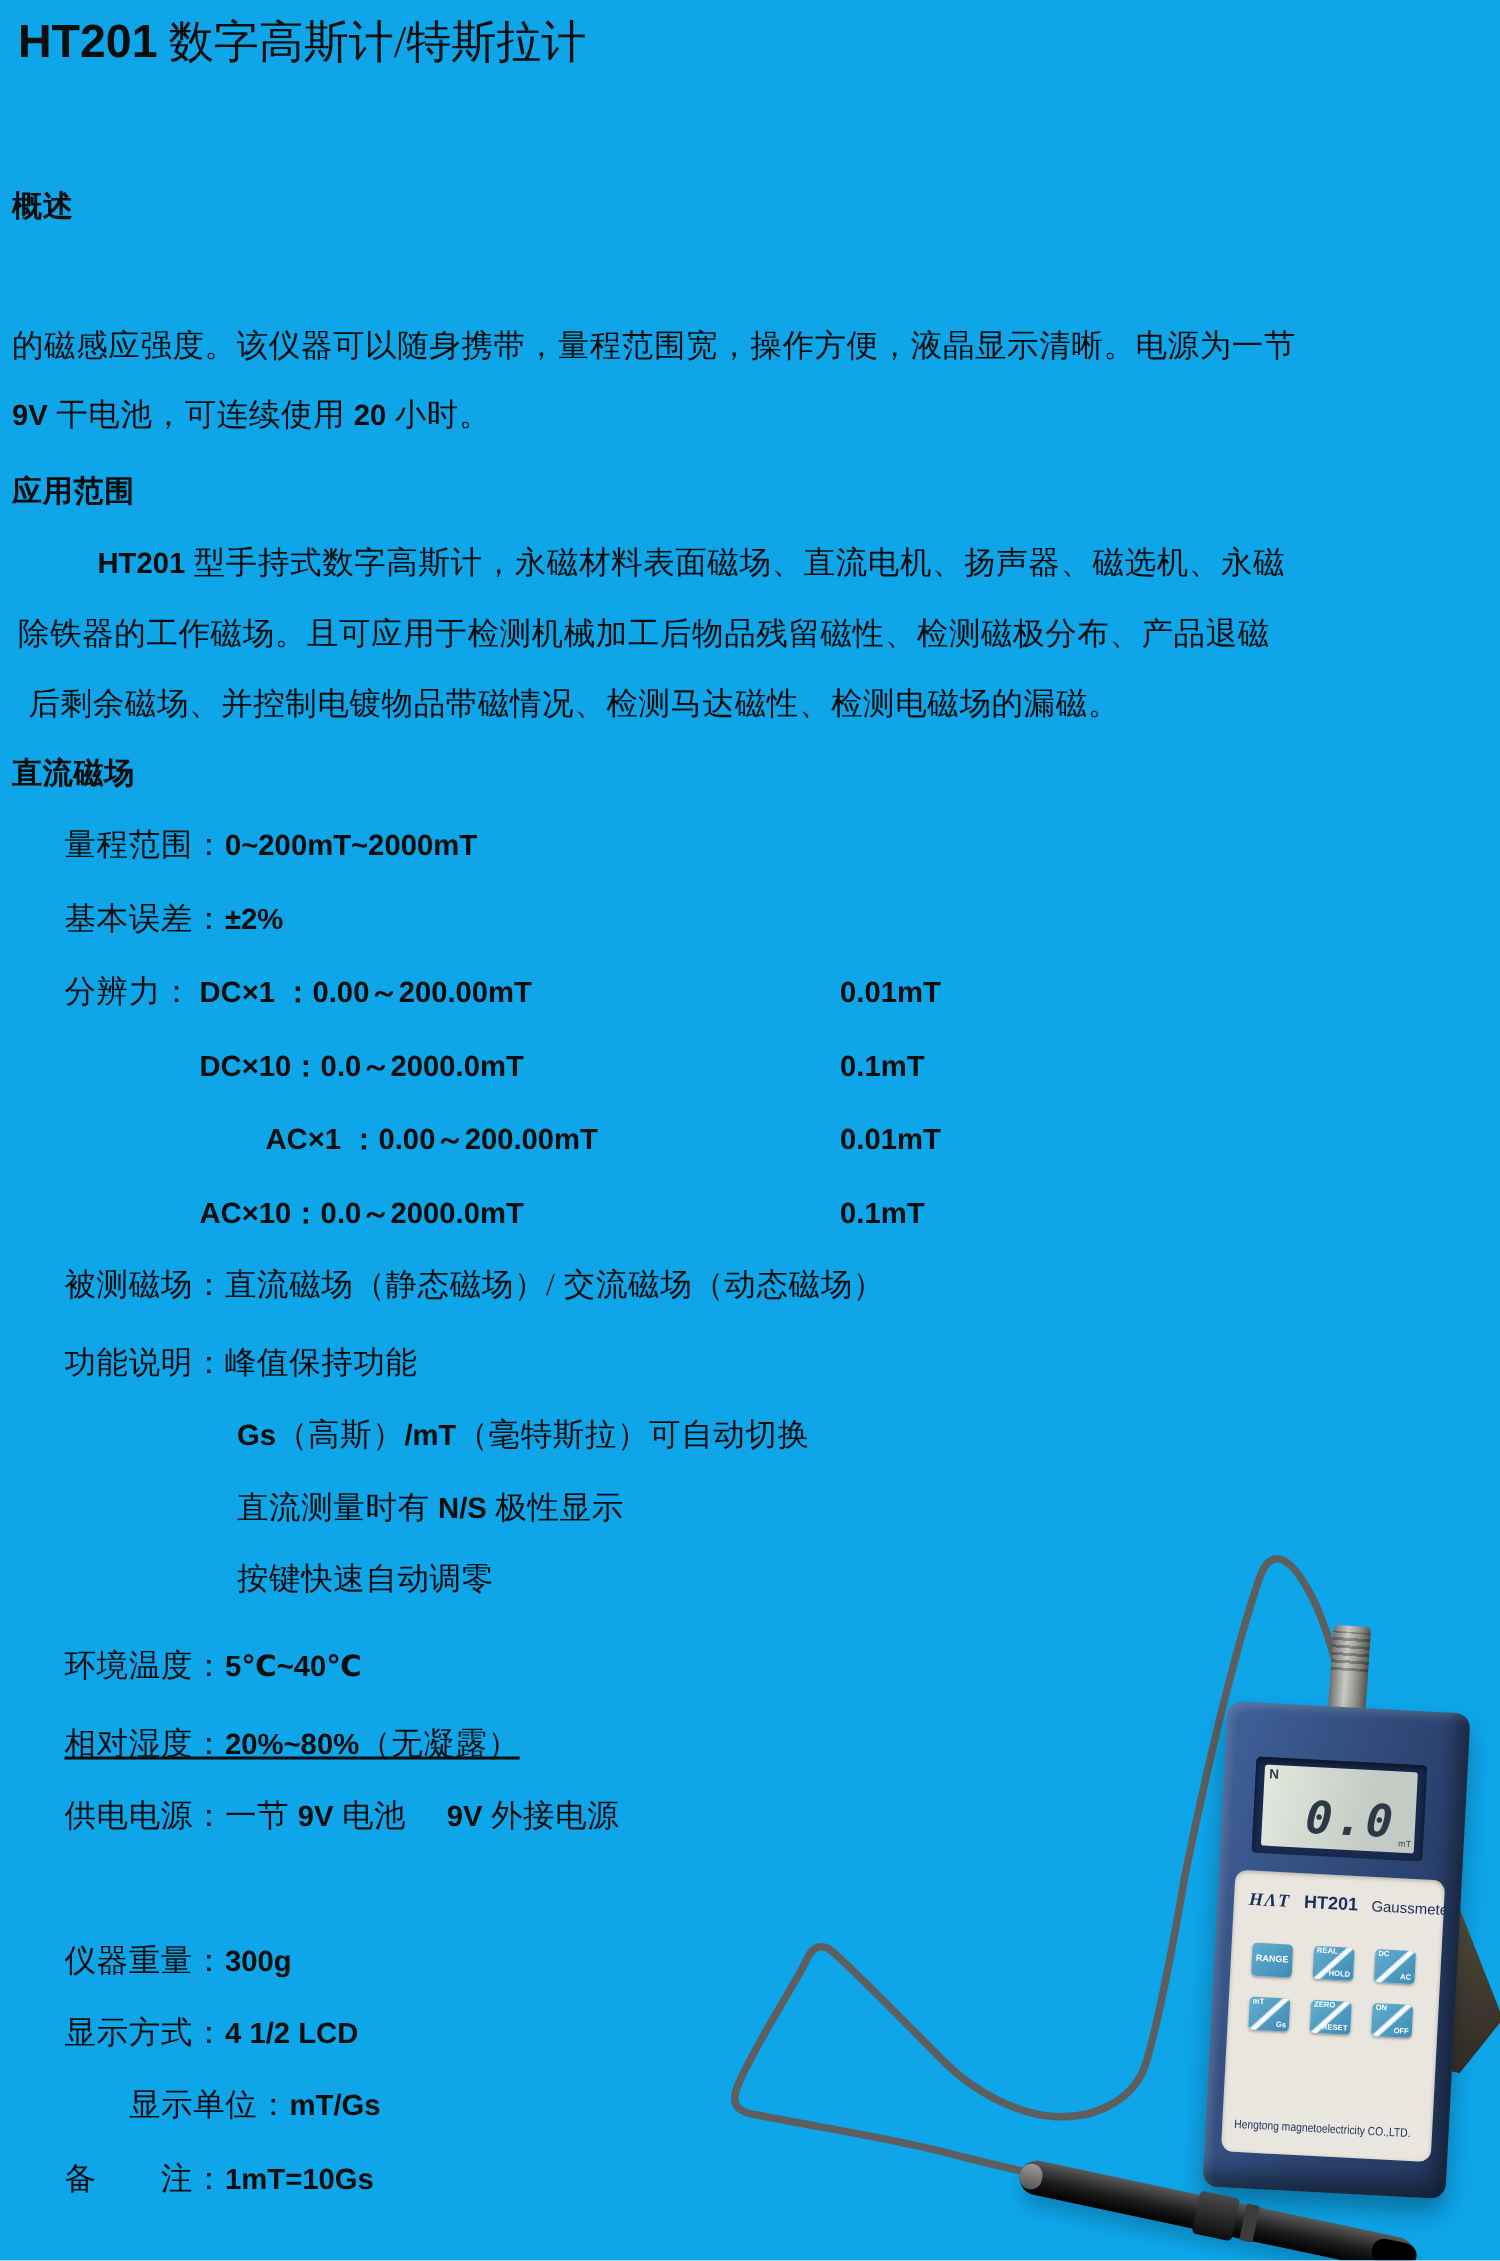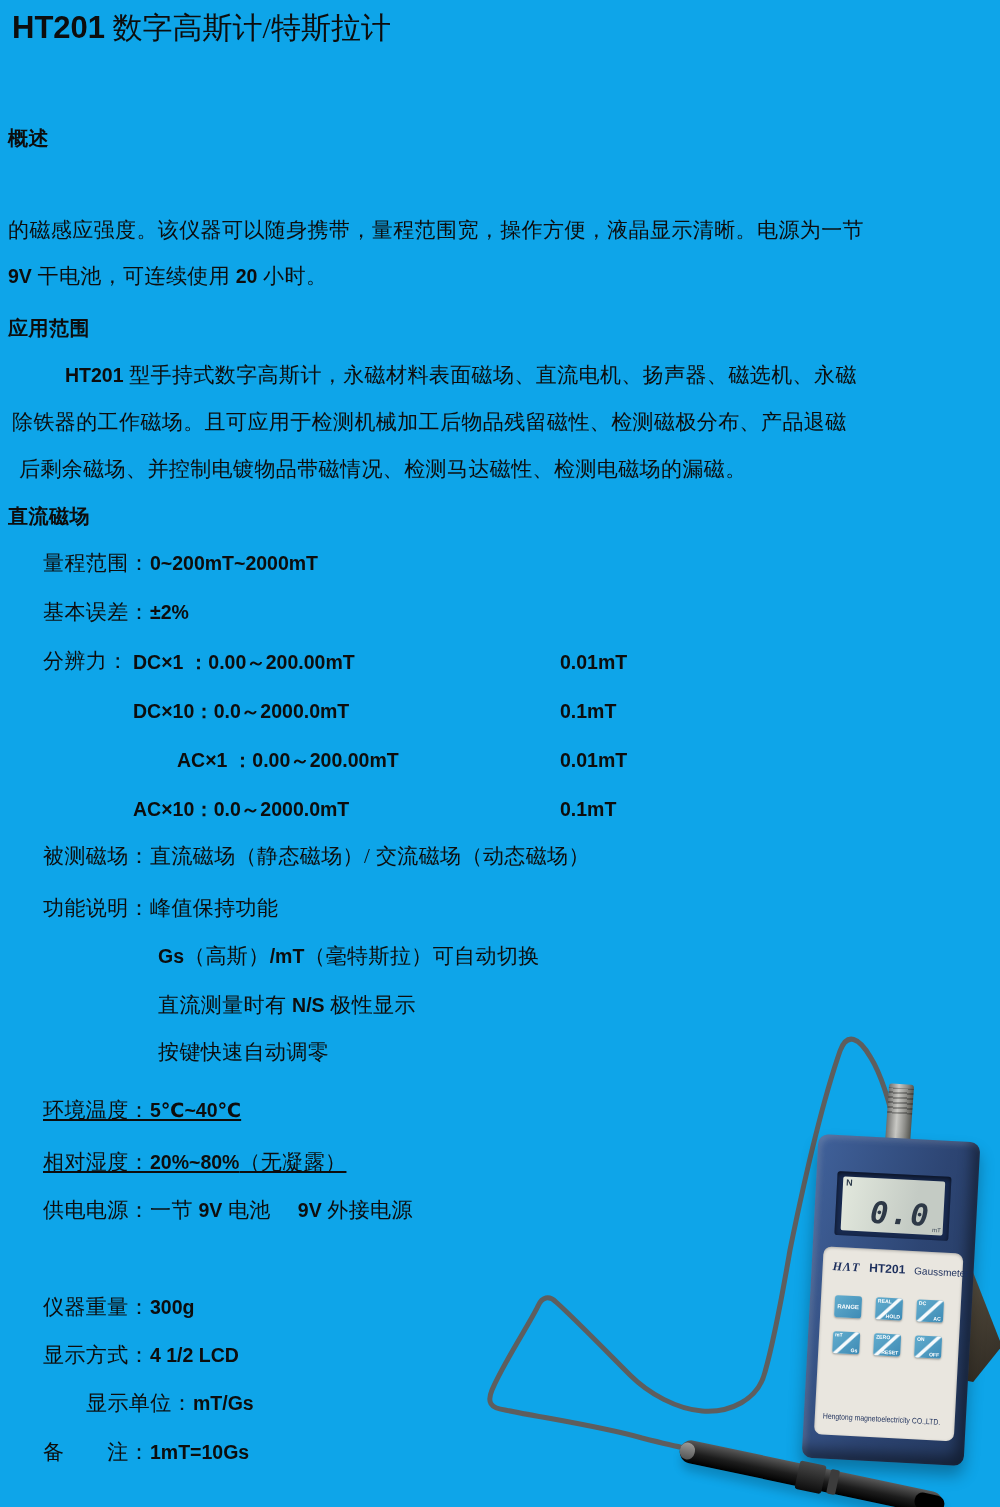--- a/index.html
+++ b/index.html
@@ -95,21 +95,21 @@
   <div class="line b" style="left:133px;top:798px;">AC×10：0.0～2000.0mT</div>
   <div class="line b" style="left:560px;top:798px;">0.1mT</div>
 
   <div class="line" style="left:43px;top:845px;"><span>被测磁场：</span><span>直流磁场（静态磁场）/ 交流磁场（动态磁场）</span></div>
 
   <div class="line" style="left:43px;top:897px;"><span>功能说明：</span><span>峰值保持功能</span></div>
   <div class="line" style="left:158px;top:945px;"><span class="b">Gs</span><span>（高斯）</span><span class="b">/mT</span><span>（毫特斯拉）可自动切换</span></div>
   <div class="line" style="left:158px;top:994px;"><span>直流测量时有 </span><span class="b">N/S</span><span> 极性显示</span></div>
   <div class="line" style="left:158px;top:1041px;">按键快速自动调零</div>
 
-  <div class="line" style="left:43px;top:1099px;text-decoration:underline;"><span>环境温度：</span><span class="b">5℃~40℃</span></div>
+  <div class="line" style="left:43px;top:1099px;"><span>环境温度：</span><span class="b">5℃~40℃</span></div>
   <div class="line" style="left:43px;top:1151px;text-decoration:underline;"><span>相对湿度：</span><span class="b">20%~80%</span><span>（无凝露）</span></div>
   <div class="line" style="left:43px;top:1199px;"><span>供电电源：</span><span>一节 </span><span class="b">9V</span><span> 电池　 </span><span class="b">9V</span><span> 外接电源</span></div>
   <div class="line" style="left:43px;top:1296px;"><span>仪器重量：</span><span class="b">300g</span></div>
   <div class="line" style="left:43px;top:1344px;"><span>显示方式：</span><span class="b">4 1/2 LCD</span></div>
   <div class="line" style="left:43px;top:1392px;margin-left:43px;"><span>显示单位：</span><span class="b">mT/Gs</span></div>
   <div class="line" style="left:43px;top:1441px;"><span>备　　注：</span><span class="b">1mT=10Gs</span></div>
 
   <div class="photo">
     <div class="stand"></div>
     <svg class="cable-svg" width="570" height="497" viewBox="0 0 570 497">

